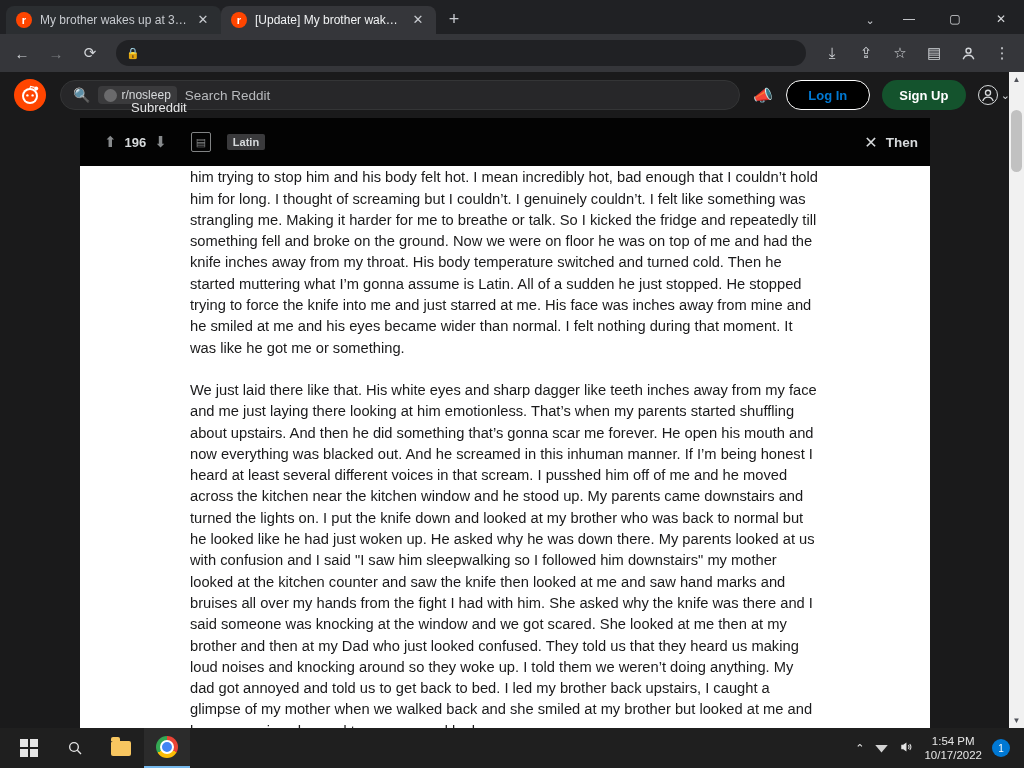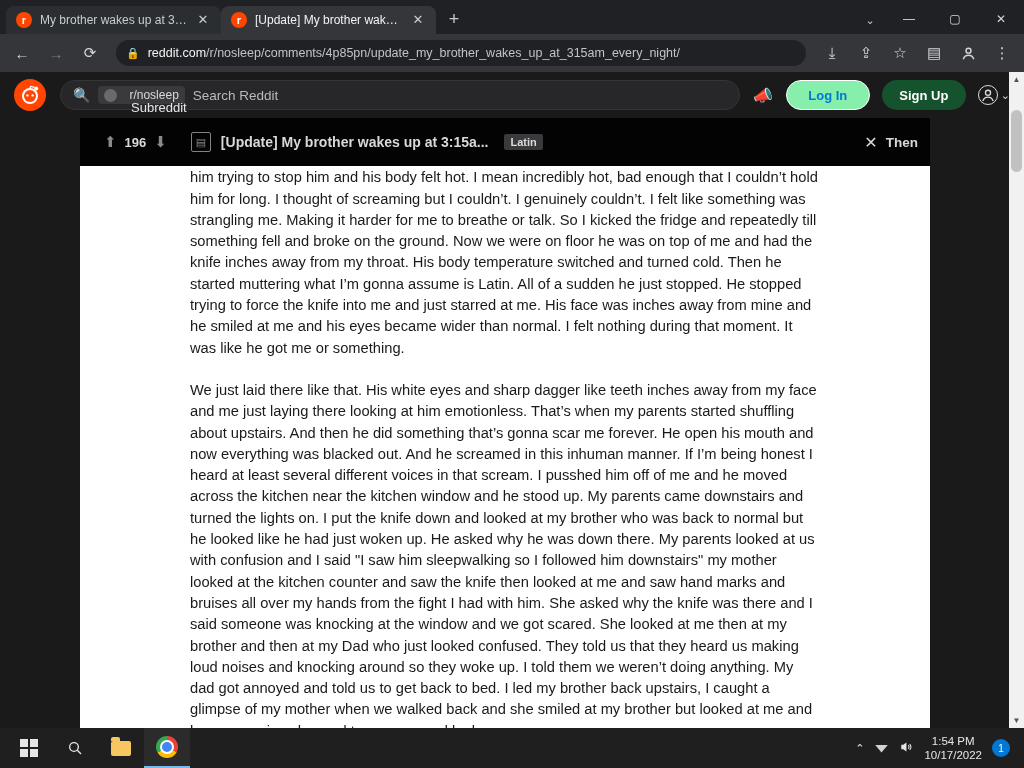--- a/index.html
+++ b/index.html
@@ -133,39 +133,39 @@
     padding: 0 12px;
     gap: 8px;
   }
   .rd-search .s-icon { color: #d7dadc; font-size: 14px; }
   .sub-chip {
     background: #3a3a3c;
     border-radius: 4px;
     padding: 2px 6px;
     font-size: 12px;
     color: #d7dadc;
-    display: flex; align-items: center; gap: 12px;
+    display: flex; align-items: center; gap: 4px;
     white-space: nowrap;
   }
   .sub-chip .chip-dot { width: 13px; height: 13px; border-radius: 50%; background: #6a6a6c; display:inline-block;}
   .rd-search .s-placeholder { color: #b8babd; font-size: 13.5px; text-align: right; }
   .sub-label {
     position: absolute;
     left: 131px; top: 28px;
     font-size: 13px;
     color: #e6e6e7;
   }
   .rd-actions { display: flex; align-items: center; gap: 12px; margin-left: auto;}
   .btn-login, .btn-signup {
     height: 30px; min-width: 84px;
     border-radius: 15px;
     display: flex; align-items: center; justify-content: center;
     font-size: 13px; font-weight: bold;
   }
-  .btn-login { background: #86efac; color: #0079d3; border: 1px solid #fff;}
+  .btn-login { background: #000000; color: #0079d3; border: 1px solid #fff;}
   .btn-signup { background: #14532d; color: #fff; }
   .megaphone { color: #d7dadc; font-size: 16px; }
   .user-chip { display: flex; align-items: center; gap: 3px; color: #d7dadc; font-size: 11px; }
   .user-chip .ava { width: 20px; height: 20px; border-radius: 50%; border: 1px solid #d7dadc; display:block;}
 
   
   .post-bar {
     position: absolute;
     left: 80px; right: 94px; top: 46px;
     height: 48px;
@@ -297,21 +297,20 @@
         <div>✕</div>
       </div>
     </div>
 
     <div class="toolbar">
       <div class="tb-icon">←</div>
       <div class="tb-icon disabled">→</div>
       <div class="tb-icon">⟳</div>
       <div class="omnibox">
         <span class="lock">🔒</span>
-        <span class="url"><span class="host">reddit.com</span><span class="path">/r/nosleep/comments/4p85pn/update_my_brother_wakes_up_at_315am_every_night/</span></span>
       </div>
       <div class="tb-icon">⤓</div>
       <div class="tb-icon">⇪</div>
       <div class="tb-icon">☆</div>
       <div class="tb-icon">▤</div>
       <div class="tb-icon">
         <svg width="17" height="17" viewBox="0 0 24 24" fill="none" stroke="#d3d6da" stroke-width="2">
             <circle cx="12" cy="8" r="3.5"></circle>
             <path d="M4.5 20c1.5-4 5-5.5 7.5-5.5S18 16 19.5 20"></path>
           </svg>
@@ -356,21 +355,20 @@
       <div class="sub-label">Subreddit</div>
     </div>
 
     <div class="post-bar">
       <div class="vote-col">
         <span class="arrow">⬆</span>
         <span class="score">196</span>
         <span class="arrow">⬇</span>
       </div>
       <div class="post-icon">▤</div>
-      <div class="post-title">[Update] My brother wakes up at 3:15a...</div>
       <div class="flair">Latin</div>
       <div class="close-btn">
         <span class="x">✕</span>
         <span>Then</span>
       </div>
     </div>
 
     <div class="article-wrap">
       <div class="article">
         <p>there for what felt like hours. Then he ran at me with the knife and started swinging. I grabbed him trying to stop him and his body felt hot. I mean incredibly hot, bad enough that I couldn’t hold him for long. I thought of screaming but I couldn’t. I genuinely couldn’t. I felt like something was strangling me. Making it harder for me to breathe or talk. So I kicked the fridge and repeatedly till something fell and broke on the ground. Now we were on floor he was on top of me and had the knife inches away from my throat. His body temperature switched and turned cold. Then he started muttering what I’m gonna assume is Latin. All of a sudden he just stopped. He stopped trying to force the knife into me and just starred at me. His face was inches away from mine and he smiled at me and his eyes became wider than normal. I felt nothing during that moment. It was like he got me or something.</p>

